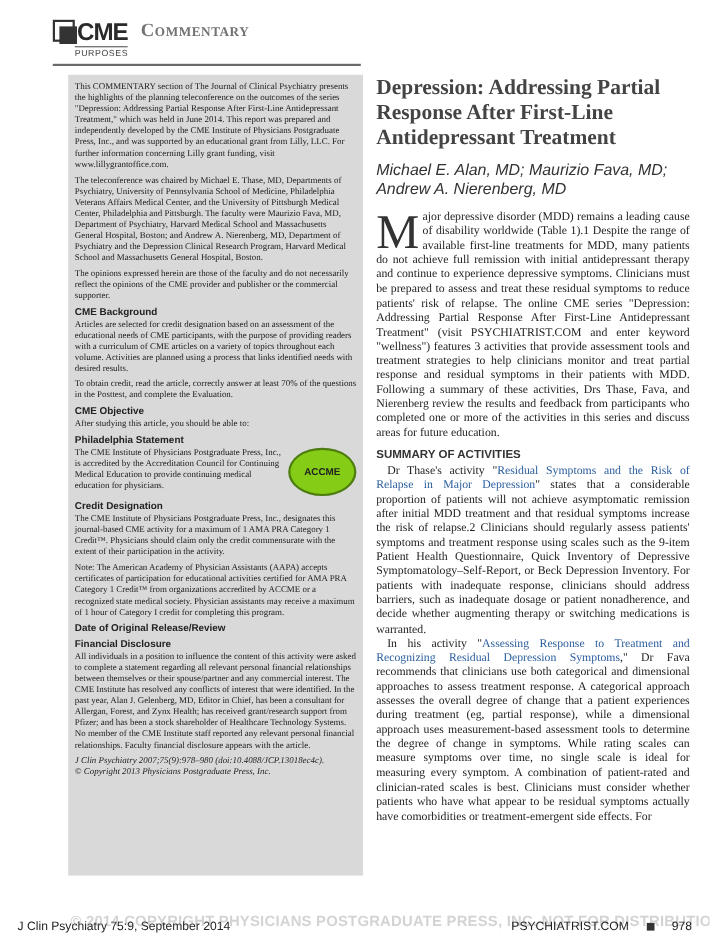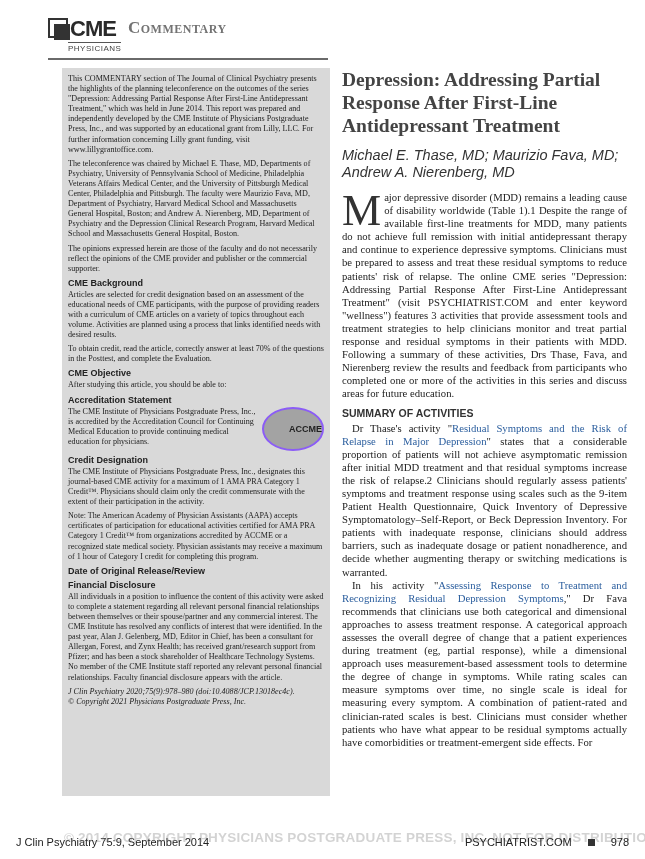--- a/index.html
+++ b/index.html
@@ -11,21 +11,21 @@
   .logo .cme{position:absolute;left:22px;top:-2px;font:bold 22px "Liberation Sans",sans-serif;color:#2a2a2a;letter-spacing:-1px;}
   .logo .inst{position:absolute;left:20px;top:24px;font:8px "Liberation Sans",sans-serif;color:#444;letter-spacing:0.5px;border-top:1px solid #555;padding-top:1px;}
   .commentary{margin-left:12px;font:bold 17px "Liberation Serif",serif;color:#737373;font-variant:small-caps;letter-spacing:0.5px;}
   .hline{position:absolute;left:48px;top:58px;width:280px;height:2px;background:#6a6a6a;}
   .sidebar{position:absolute;left:62px;top:68px;width:268px;height:728px;background:#d9d9d9;padding:6px 6px 0 6px;box-sizing:border-box;font-family:"Liberation Serif",serif;font-size:8.1px;line-height:10.1px;color:#222;}
   .sidebar p{margin:0 0 4px 0;}
   .sidebar h4{margin:4px 0 2px 0;font:bold 9px "Liberation Sans",sans-serif;color:#222;}
   .sidebar ul{margin:0 0 4px 0;padding-left:16px;}
   .accred{display:flex;}
   .accred p{flex:1;}
-  .seal{width:58px;height:40px;border-radius:50%;border:2px solid #8b5cf6;margin-left:4px;display:flex;align-items:center;justify-content:flex-end;font:bold 9px "Liberation Sans",sans-serif;color:#222;background:#a3a3a3;}
+  .seal{width:58px;height:40px;border-radius:50%;border:2px solid #4d7c0f;margin-left:4px;display:flex;align-items:center;justify-content:center;font:bold 9px "Liberation Sans",sans-serif;color:#222;background:#84cc16;}
   .main{position:absolute;left:342px;top:68px;width:285px;}
   .title{font:bold 19.5px "Liberation Serif",serif;line-height:23px;color:#444;margin:0;}
   .authors{font:italic 14.5px "Liberation Sans",sans-serif;line-height:17px;color:#333;margin:10px 0 10px 0;}
   .body{font-size:10.7px;line-height:13.1px;text-align:justify;color:#222;}
   .body p{margin:0;text-indent:10px;}
   .body p.first{text-indent:0;}
   .dropcap{float:left;font-size:44px;line-height:36px;margin:2px 3px 0 0;color:#333;}
   .sec-head{font:bold 10.5px "Liberation Sans",sans-serif;text-align:left;margin:6px 0 3px 0;color:#333;}
   .link{color:#2b5e9e;}
   .footer{position:absolute;left:0;top:826px;width:645px;height:33px;}
@@ -35,62 +35,62 @@
   .footer .sq{display:inline-block;width:7px;height:7px;background:#333;}
 </style>
 </head>
 <body>
 
 <div class="header">
   <div class="logo">
     <div class="box"></div>
     <div class="box2"></div>
     <span class="cme">CME</span>
-    <span class="inst">PHYSICIANS</span>
+    <span class="inst">PURPOSES</span>
   </div>
   <span class="commentary">Commentary</span>
 </div>
 <div class="hline"></div>
 
 <aside class="sidebar">
   <p>This COMMENTARY section of The Journal of Clinical Psychiatry presents the highlights of the planning teleconference on the outcomes of the series "Depression: Addressing Partial Response After First-Line Antidepressant Treatment," which was held in June 2014. This report was prepared and independently developed by the CME Institute of Physicians Postgraduate Press, Inc., and was supported by an educational grant from Lilly, LLC. For further information concerning Lilly grant funding, visit www.lillygrantoffice.com.</p>
   <p>The teleconference was chaired by Michael E. Thase, MD, Departments of Psychiatry, University of Pennsylvania School of Medicine, Philadelphia Veterans Affairs Medical Center, and the University of Pittsburgh Medical Center, Philadelphia and Pittsburgh. The faculty were Maurizio Fava, MD, Department of Psychiatry, Harvard Medical School and Massachusetts General Hospital, Boston; and Andrew A. Nierenberg, MD, Department of Psychiatry and the Depression Clinical Research Program, Harvard Medical School and Massachusetts General Hospital, Boston.</p>
   <p>The opinions expressed herein are those of the faculty and do not necessarily reflect the opinions of the CME provider and publisher or the commercial supporter.</p>
 
   <h4>CME Background</h4>
   <p>Articles are selected for credit designation based on an assessment of the educational needs of CME participants, with the purpose of providing readers with a curriculum of CME articles on a variety of topics throughout each volume. Activities are planned using a process that links identified needs with desired results.</p>
   <p>To obtain credit, read the article, correctly answer at least 70% of the questions in the Posttest, and complete the Evaluation.</p>
 
   <h4>CME Objective</h4>
   <p>After studying this article, you should be able to:</p>
 
-  <h4>Accreditation Statement</h4>
+  <h4>Philadelphia Statement</h4>
   <div class="accred">
     <p>The CME Institute of Physicians Postgraduate Press, Inc., is accredited by the Accreditation Council for Continuing Medical Education to provide continuing medical education for physicians.</p>
     <div class="seal">
         <span>ACCME</span>
       </div>
   </div>
 
   <h4>Credit Designation</h4>
   <p>The CME Institute of Physicians Postgraduate Press, Inc., designates this journal-based CME activity for a maximum of 1 AMA PRA Category 1 Credit™. Physicians should claim only the credit commensurate with the extent of their participation in the activity.</p>
   <p>Note: The American Academy of Physician Assistants (AAPA) accepts certificates of participation for educational activities certified for AMA PRA Category 1 Credit™ from organizations accredited by ACCME or a recognized state medical society. Physician assistants may receive a maximum of 1 hour of Category I credit for completing this program.</p>
 
   <h4>Date of Original Release/Review</h4>
 
   <h4>Financial Disclosure</h4>
   <p>All individuals in a position to influence the content of this activity were asked to complete a statement regarding all relevant personal financial relationships between themselves or their spouse/partner and any commercial interest. The CME Institute has resolved any conflicts of interest that were identified. In the past year, Alan J. Gelenberg, MD, Editor in Chief, has been a consultant for Allergan, Forest, and Zynx Health; has received grant/research support from Pfizer; and has been a stock shareholder of Healthcare Technology Systems. No member of the CME Institute staff reported any relevant personal financial relationships. Faculty financial disclosure appears with the article.</p>
 
-  <p style="margin:0;font-style:italic;">J Clin Psychiatry 2020;75(9):978–980 (doi:10.4088/JCP.13018ec4c).</p>
-  <p style="margin:0;font-style:italic;">© Copyright 2021 Physicians Postgraduate Press, Inc.</p>
+  <p style="margin:0;font-style:italic;">J Clin Psychiatry 2007;75(9):978–980 (doi:10.4088/JCP.13018ec4c).</p>
+  <p style="margin:0;font-style:italic;">© Copyright 2013 Physicians Postgraduate Press, Inc.</p>
 </aside>
 
 <main class="main">
   <h1 class="title">Depression: Addressing Partial Response After First-Line Antidepressant Treatment</h1>
-  <div class="authors">Michael E. Thase, MD; Maurizio Fava, MD; Andrew A. Nierenberg, MD</div>
+  <div class="authors">Michael E. Alan, MD; Maurizio Fava, MD; Andrew A. Nierenberg, MD</div>
   <div class="body">
     <p class="first"><span class="dropcap">M</span><span>ajor depressive disorder (MDD) remains a leading cause of disability worldwide (Table 1).1 Despite the range of available first-line treatments for MDD, many patients do not achieve full remission with initial antidepressant therapy and continue to experience depressive symptoms. Clinicians must be prepared to assess and treat these residual symptoms to reduce patients' risk of relapse. The online CME series "Depression: Addressing Partial Response After First-Line Antidepressant Treatment" (visit PSYCHIATRIST.COM and enter keyword "wellness") features 3 activities that provide assessment tools and treatment strategies to help clinicians monitor and treat partial response and residual symptoms in their patients with MDD. Following a summary of these activities, Drs Thase, Fava, and Nierenberg review the results and feedback from participants who completed one or more of the activities in this series and discuss areas for future education.</span></p>
     <div class="sec-head">SUMMARY OF ACTIVITIES</div>
     <p><span>Dr Thase's activity "</span><span class="link">Residual Symptoms and the Risk of Relapse in Major Depression</span><span>" states that a considerable proportion of patients will not achieve asymptomatic remission after initial MDD treatment and that residual symptoms increase the risk of relapse.2 Clinicians should regularly assess patients' symptoms and treatment response using scales such as the 9-item Patient Health Questionnaire, Quick Inventory of Depressive Symptomatology–Self-Report, or Beck Depression Inventory. For patients with inadequate response, clinicians should address barriers, such as inadequate dosage or patient nonadherence, and decide whether augmenting therapy or switching medications is warranted.</span></p>
     <p><span>In his activity "</span><span class="link">Assessing Response to Treatment and Recognizing Residual Depression Symptoms</span><span>," Dr Fava recommends that clinicians use both categorical and dimensional approaches to assess treatment response. A categorical approach assesses the overall degree of change that a patient experiences during treatment (eg, partial response), while a dimensional approach uses measurement-based assessment tools to determine the degree of change in symptoms. While rating scales can measure symptoms over time, no single scale is ideal for measuring every symptom. A combination of patient-rated and clinician-rated scales is best. Clinicians must consider whether patients who have what appear to be residual symptoms actually have comorbidities or treatment-emergent side effects. For</span></p>
   </div>
 </main>
 
 <footer class="footer">
   <span class="left">J Clin Psychiatry 75:9, September 2014</span>

